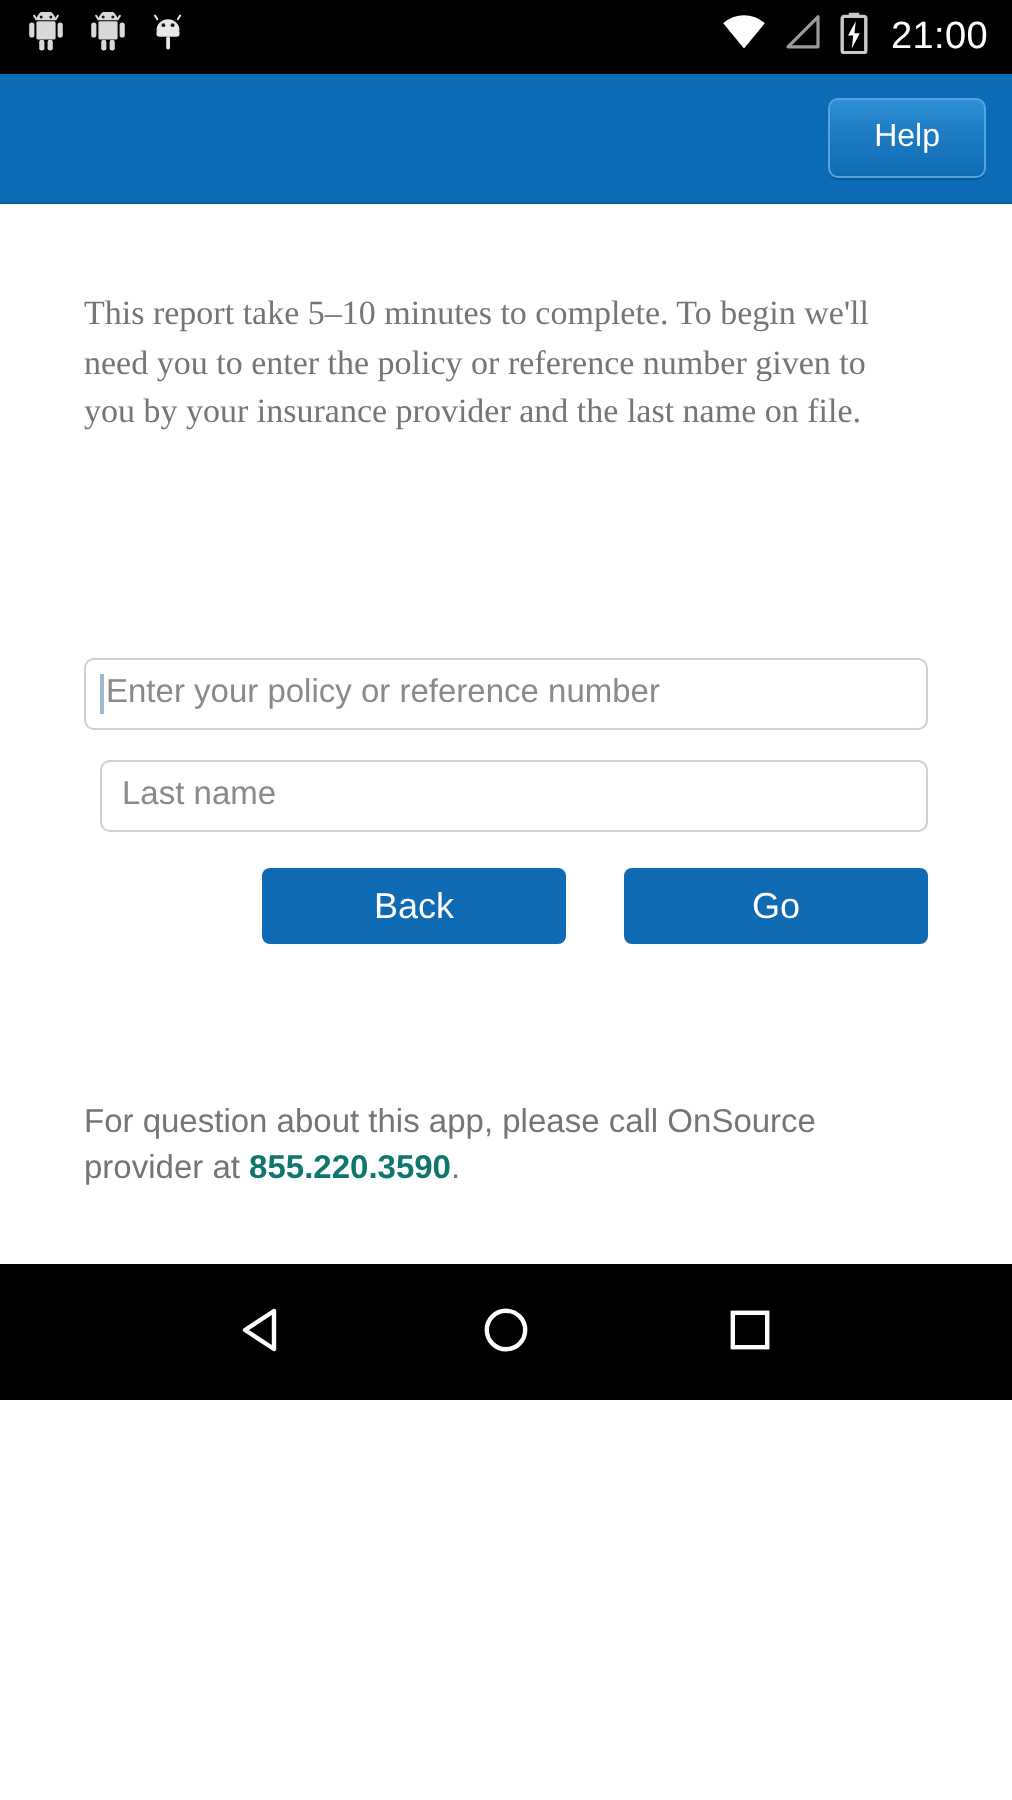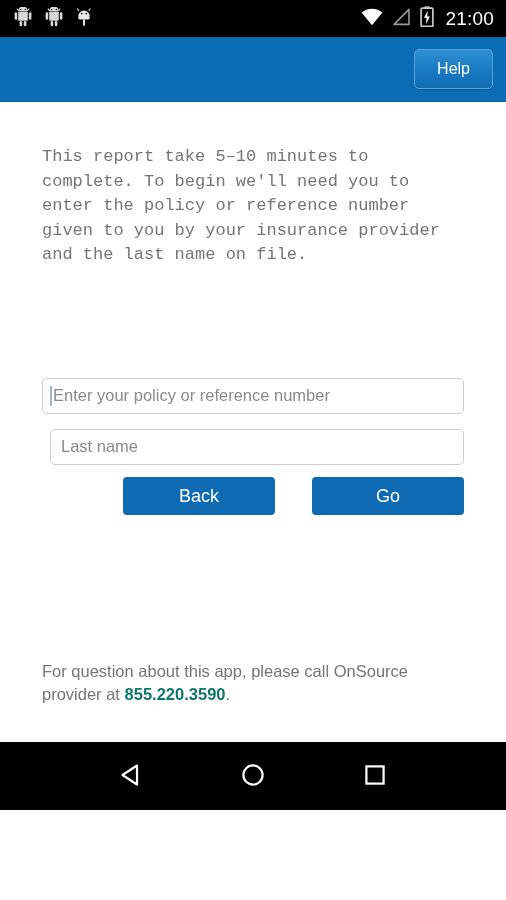--- a/index.html
+++ b/index.html
@@ -10,21 +10,21 @@
   body {
     width: 506px;
     height: 900px;
     overflow: hidden;
     font-family: "Liberation Sans", sans-serif;
     -webkit-font-smoothing: antialiased;
   }
   .phone {
     position: relative;
     width: 506px;
-    height: 810px;
+    height: 700px;
     background: #ffffff;
     display: flex;
     flex-direction: column;
   }
 
   
   .status-bar {
     height: 37px;
     background: #000000;
     display: flex;
@@ -93,21 +93,21 @@
     position: relative;
     padding: 0 42px;
     box-sizing: border-box;
     display: flex;
     flex-direction: column;
   }
   .intro {
     color: #757575;
     font-size: 17px;
     line-height: 24.5px;
-    font-family: Liberation Mono, monospace;
+    font-family: Liberation Serif, serif;
     margin-top: 43px;
     max-width: 412px;
   }
 
   .form {
     margin-top: 93px;
   }
   .field {
     width: 100%;
     height: 36px;
@@ -128,24 +128,24 @@
   .caret {
     position: absolute;
     left: 8px;
     top: 8px;
     width: 1.5px;
     height: 20px;
     background: #9fb8cc;
   }
 
   .btn-row {
-    margin-top: 12px;
+    margin-top: 18px;
     display: flex;
     justify-content: flex-end;
-    gap: 37px;
+    gap: 29px;
   }
   .btn {
     background: #0f6ab4;
     border: none;
     border-radius: 4px;
     color: #ffffff;
     font-size: 18px;
     font-family: "Liberation Sans", sans-serif;
     width: 152px;
     height: 38px;

